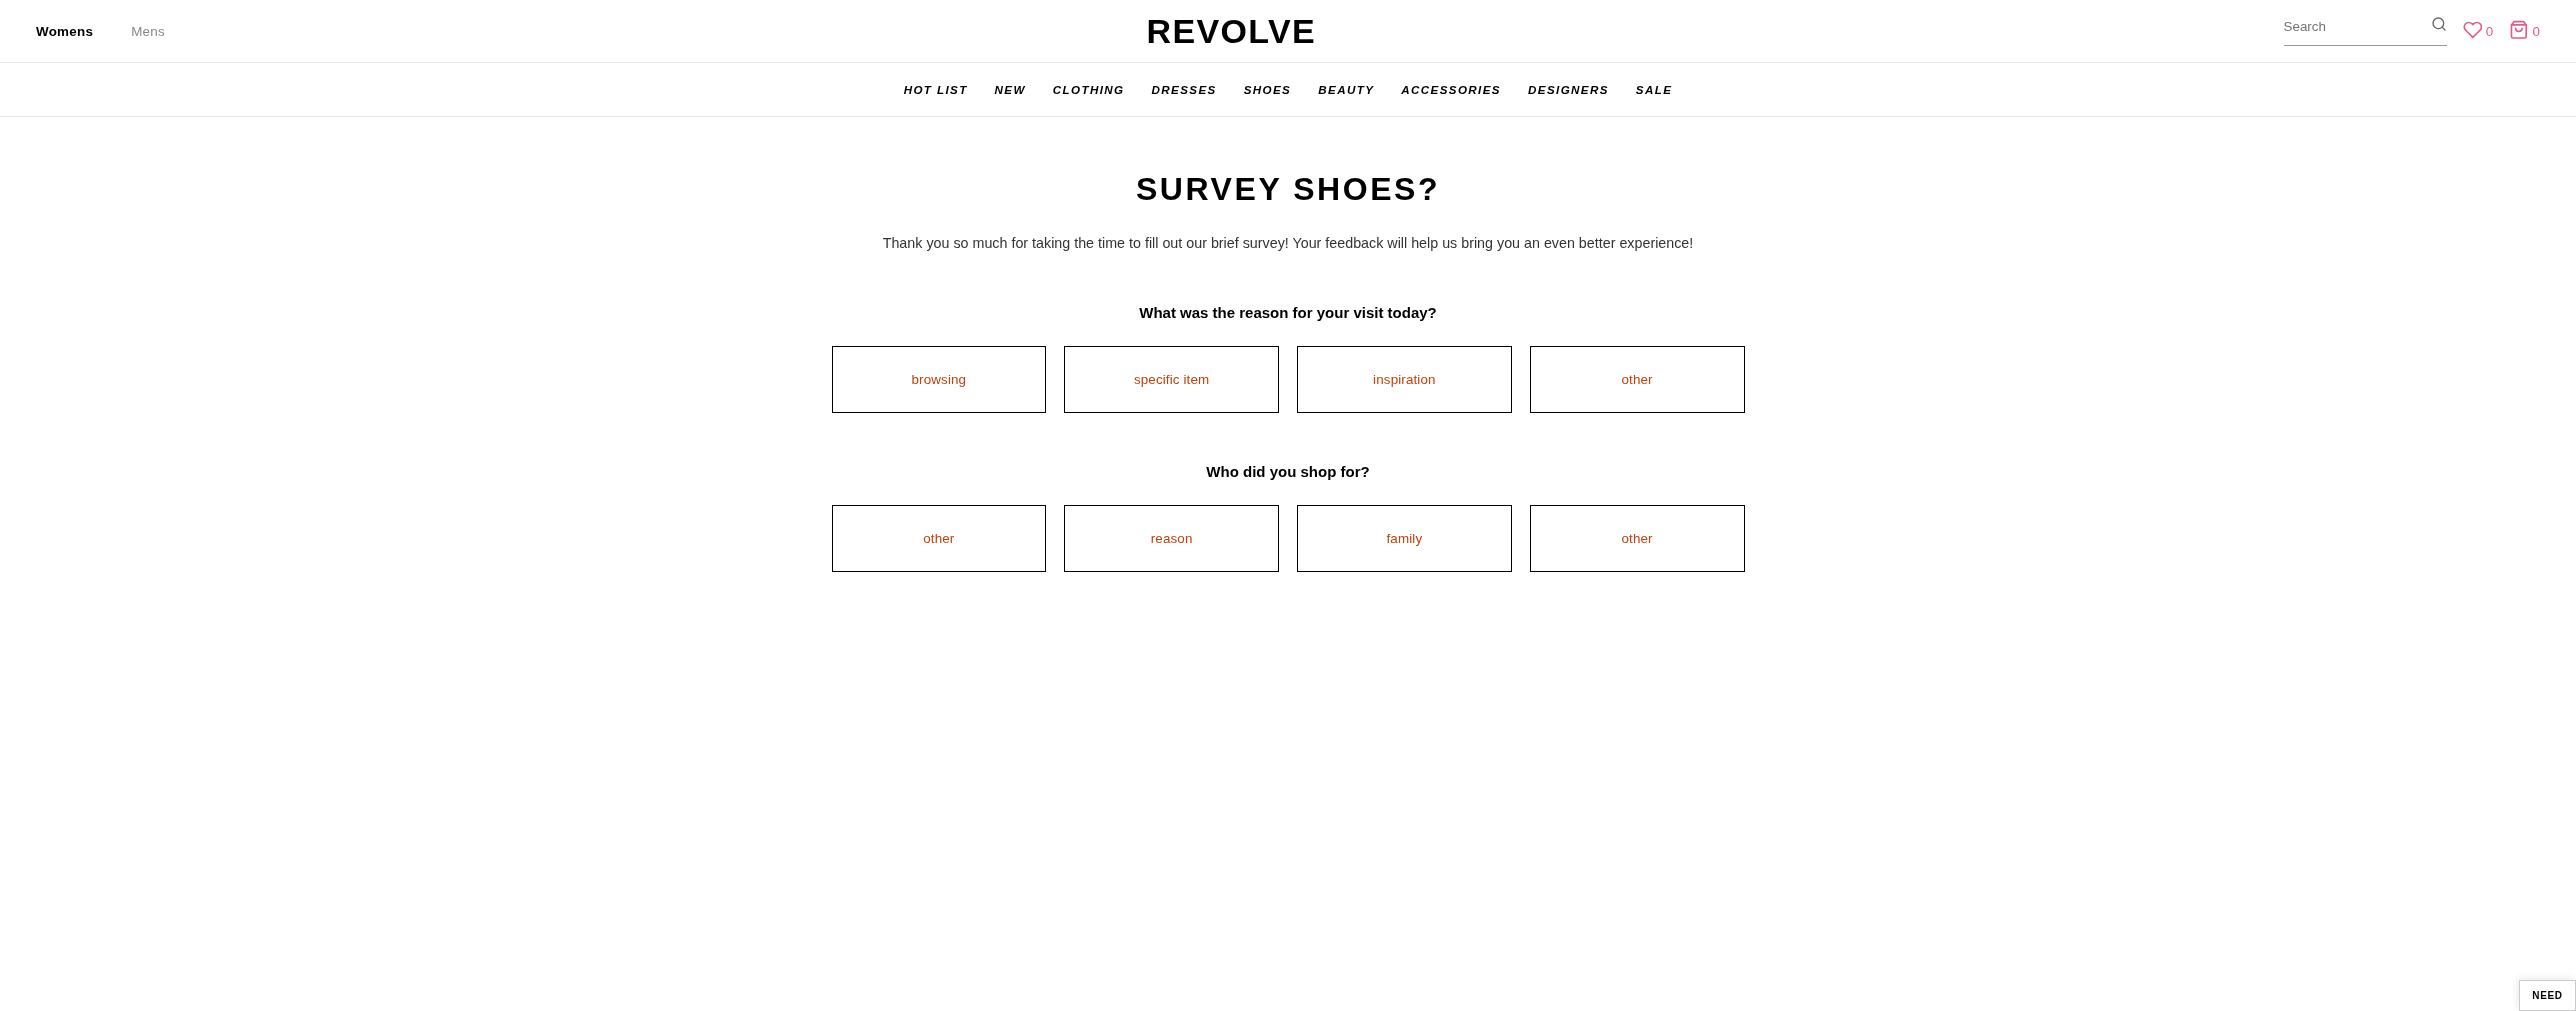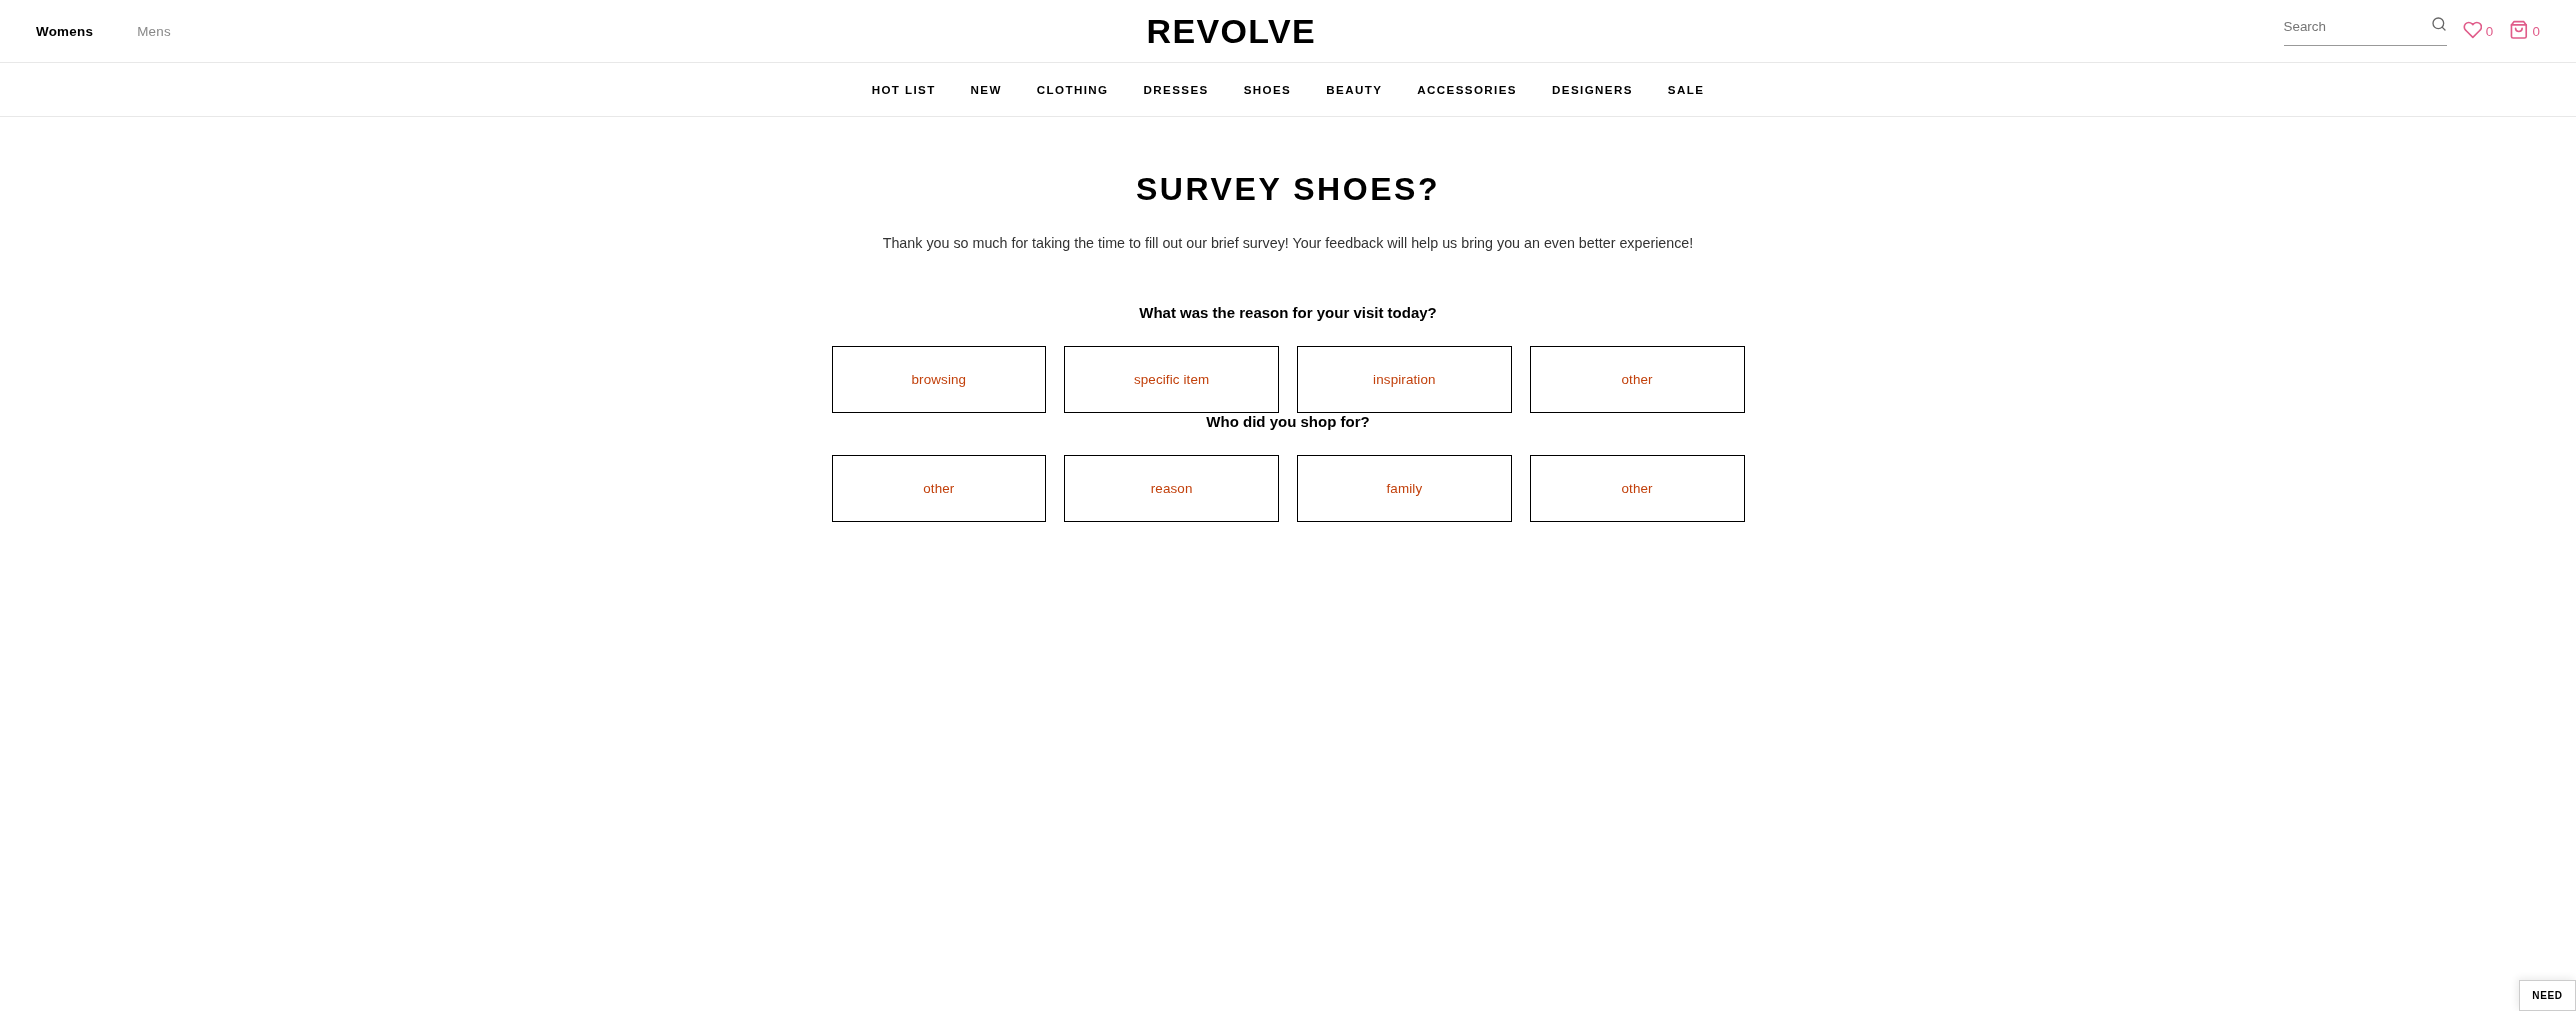--- a/index.html
+++ b/index.html
@@ -19,21 +19,21 @@
       display: flex;
       align-items: center;
       justify-content: space-between;
       padding: 0 36px;
       height: 63px;
       border-bottom: 0.9px solid #e8e8e8;
     }
 
     .top-bar-left {
       display: flex;
-      gap: 11px;
+      gap: 5px;
       align-items: center;
       min-width: 143px;
     }
 
     .top-bar-left a {
       text-decoration: none;
       color: #000;
       font-size: 13.4px;
       font-weight: 600;
       letter-spacing: 0.02em;
@@ -94,24 +94,25 @@
     .icon-group .count {
       color: #e05c8a;
       font-size: 13.4px;
     }
 
     
     .main-nav {
       display: flex;
       justify-content: center;
       align-items: center;
-      gap: 35px;
+      gap: 27px;
       padding: 0 48px;
       height: 54px;
       border-bottom: 0.9px solid #e8e8e8;
+      font-style: italic;
     }
 
     .main-nav a {
       text-decoration: none;
       color: #000;
       font-size: 11.6px;
       font-weight: 700;
       letter-spacing: 0.12em;
       white-space: nowrap;
     }
@@ -132,20 +133,21 @@
     }
 
     .survey-subtitle {
       font-size: 14.3px;
       color: #333;
       margin-bottom: 50px;
       line-height: 1.5;
     }
 
     .question-section {
+      margin-bottom: 50px;
     }
 
     .question-label {
       font-size: 15px;
       font-weight: 700;
       margin-bottom: 25px;
       display: block;
     }
 
     .options-grid {

